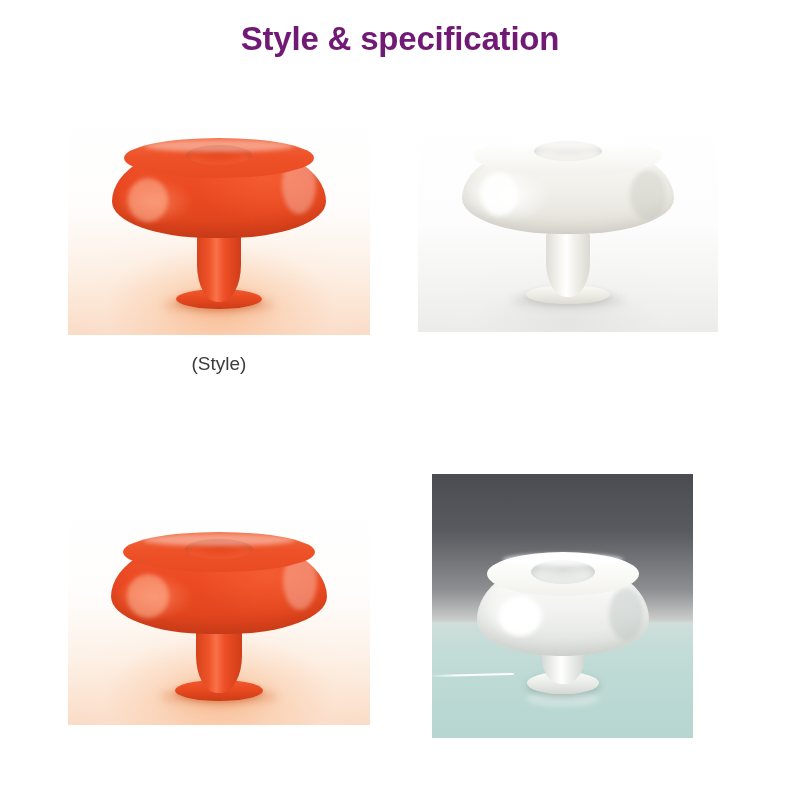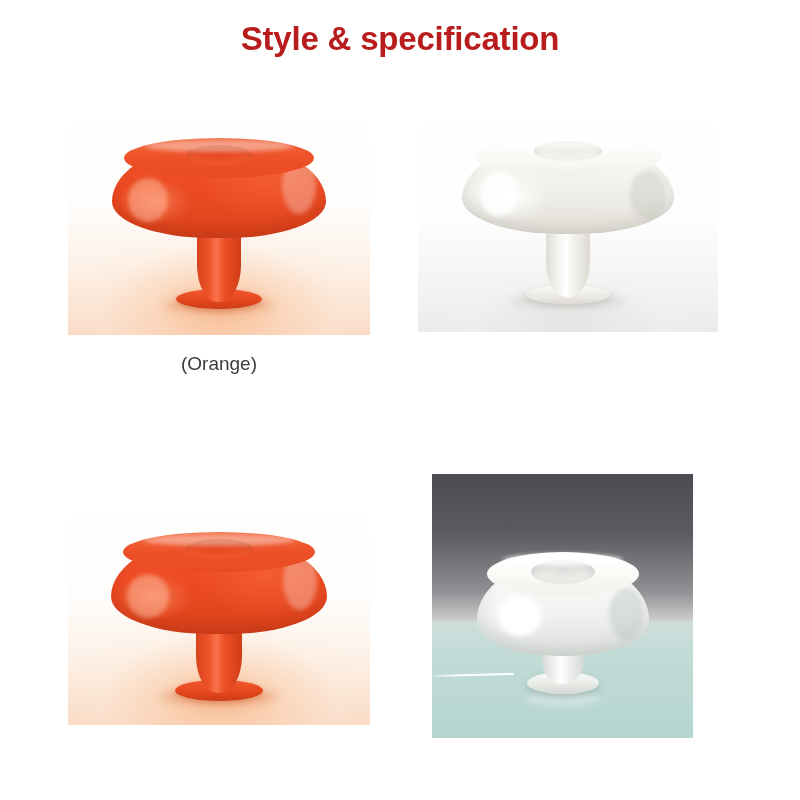--- a/index.html
+++ b/index.html
@@ -24,21 +24,21 @@
 
   
   .title {
     position: absolute;
     top: 20px;
     left: 0;
     width: 800px;
     text-align: center;
     font-size: 33px;
     font-weight: bold;
-    color: #b91c1c;
+    color: #701a75;
     letter-spacing: -0.2px;
     font-family: "Liberation Sans", sans-serif;
   }
 
   
   .grid {
     position: absolute;
     top: 110px;
     left: 0;
     width: 800px;
@@ -241,21 +241,21 @@
           <div class="shade-gloss" style="left:16px; top:36px; width:40px; height:44px; background:rgba(255,190,160,0.5);"></div>
           <div class="shade-gloss" style="right:10px; top:14px; width:34px; height:58px; background:rgba(255,255,255,0.30);"></div>
         </div>
 
         <div class="shade-top top-orange" style="top:28px; width:190px; height:40px;"></div>
 
         <div class="shade-hole hole-orange" style="top:35px; width:66px; height:20px;"></div>
 
         <div class="shade-gloss" style="left:50%; transform:translateX(-50%); top:30px; width:150px; height:12px; background:rgba(255,255,255,0.40);"></div>
       </div>
-      <div class="caption cap-tl">(Orange)</div>
+      <div class="caption cap-tl">(Style)</div>
     </div>
 
     <div class="cell cell-tr">
       <div class="photo bg-coolwhite">
         <div class="ground-shadow" style="bottom:24px; width:112px; height:15px; background:rgba(168,168,162,0.30);"></div>
         <div class="base base-white" style="bottom:28px; width:84px; height:19px;"></div>
         <div class="stem stem-white" style="bottom:35px; width:44px; height:68px;"></div>
         <div class="shade shade-white" style="top:30px; width:212px; height:94px;">
           <div class="shade-gloss" style="left:18px; top:32px; width:38px; height:44px; background:rgba(255,255,255,0.85);"></div>
           <div class="shade-gloss" style="right:8px; top:30px; width:36px; height:50px; background:rgba(190,188,180,0.35);"></div>

